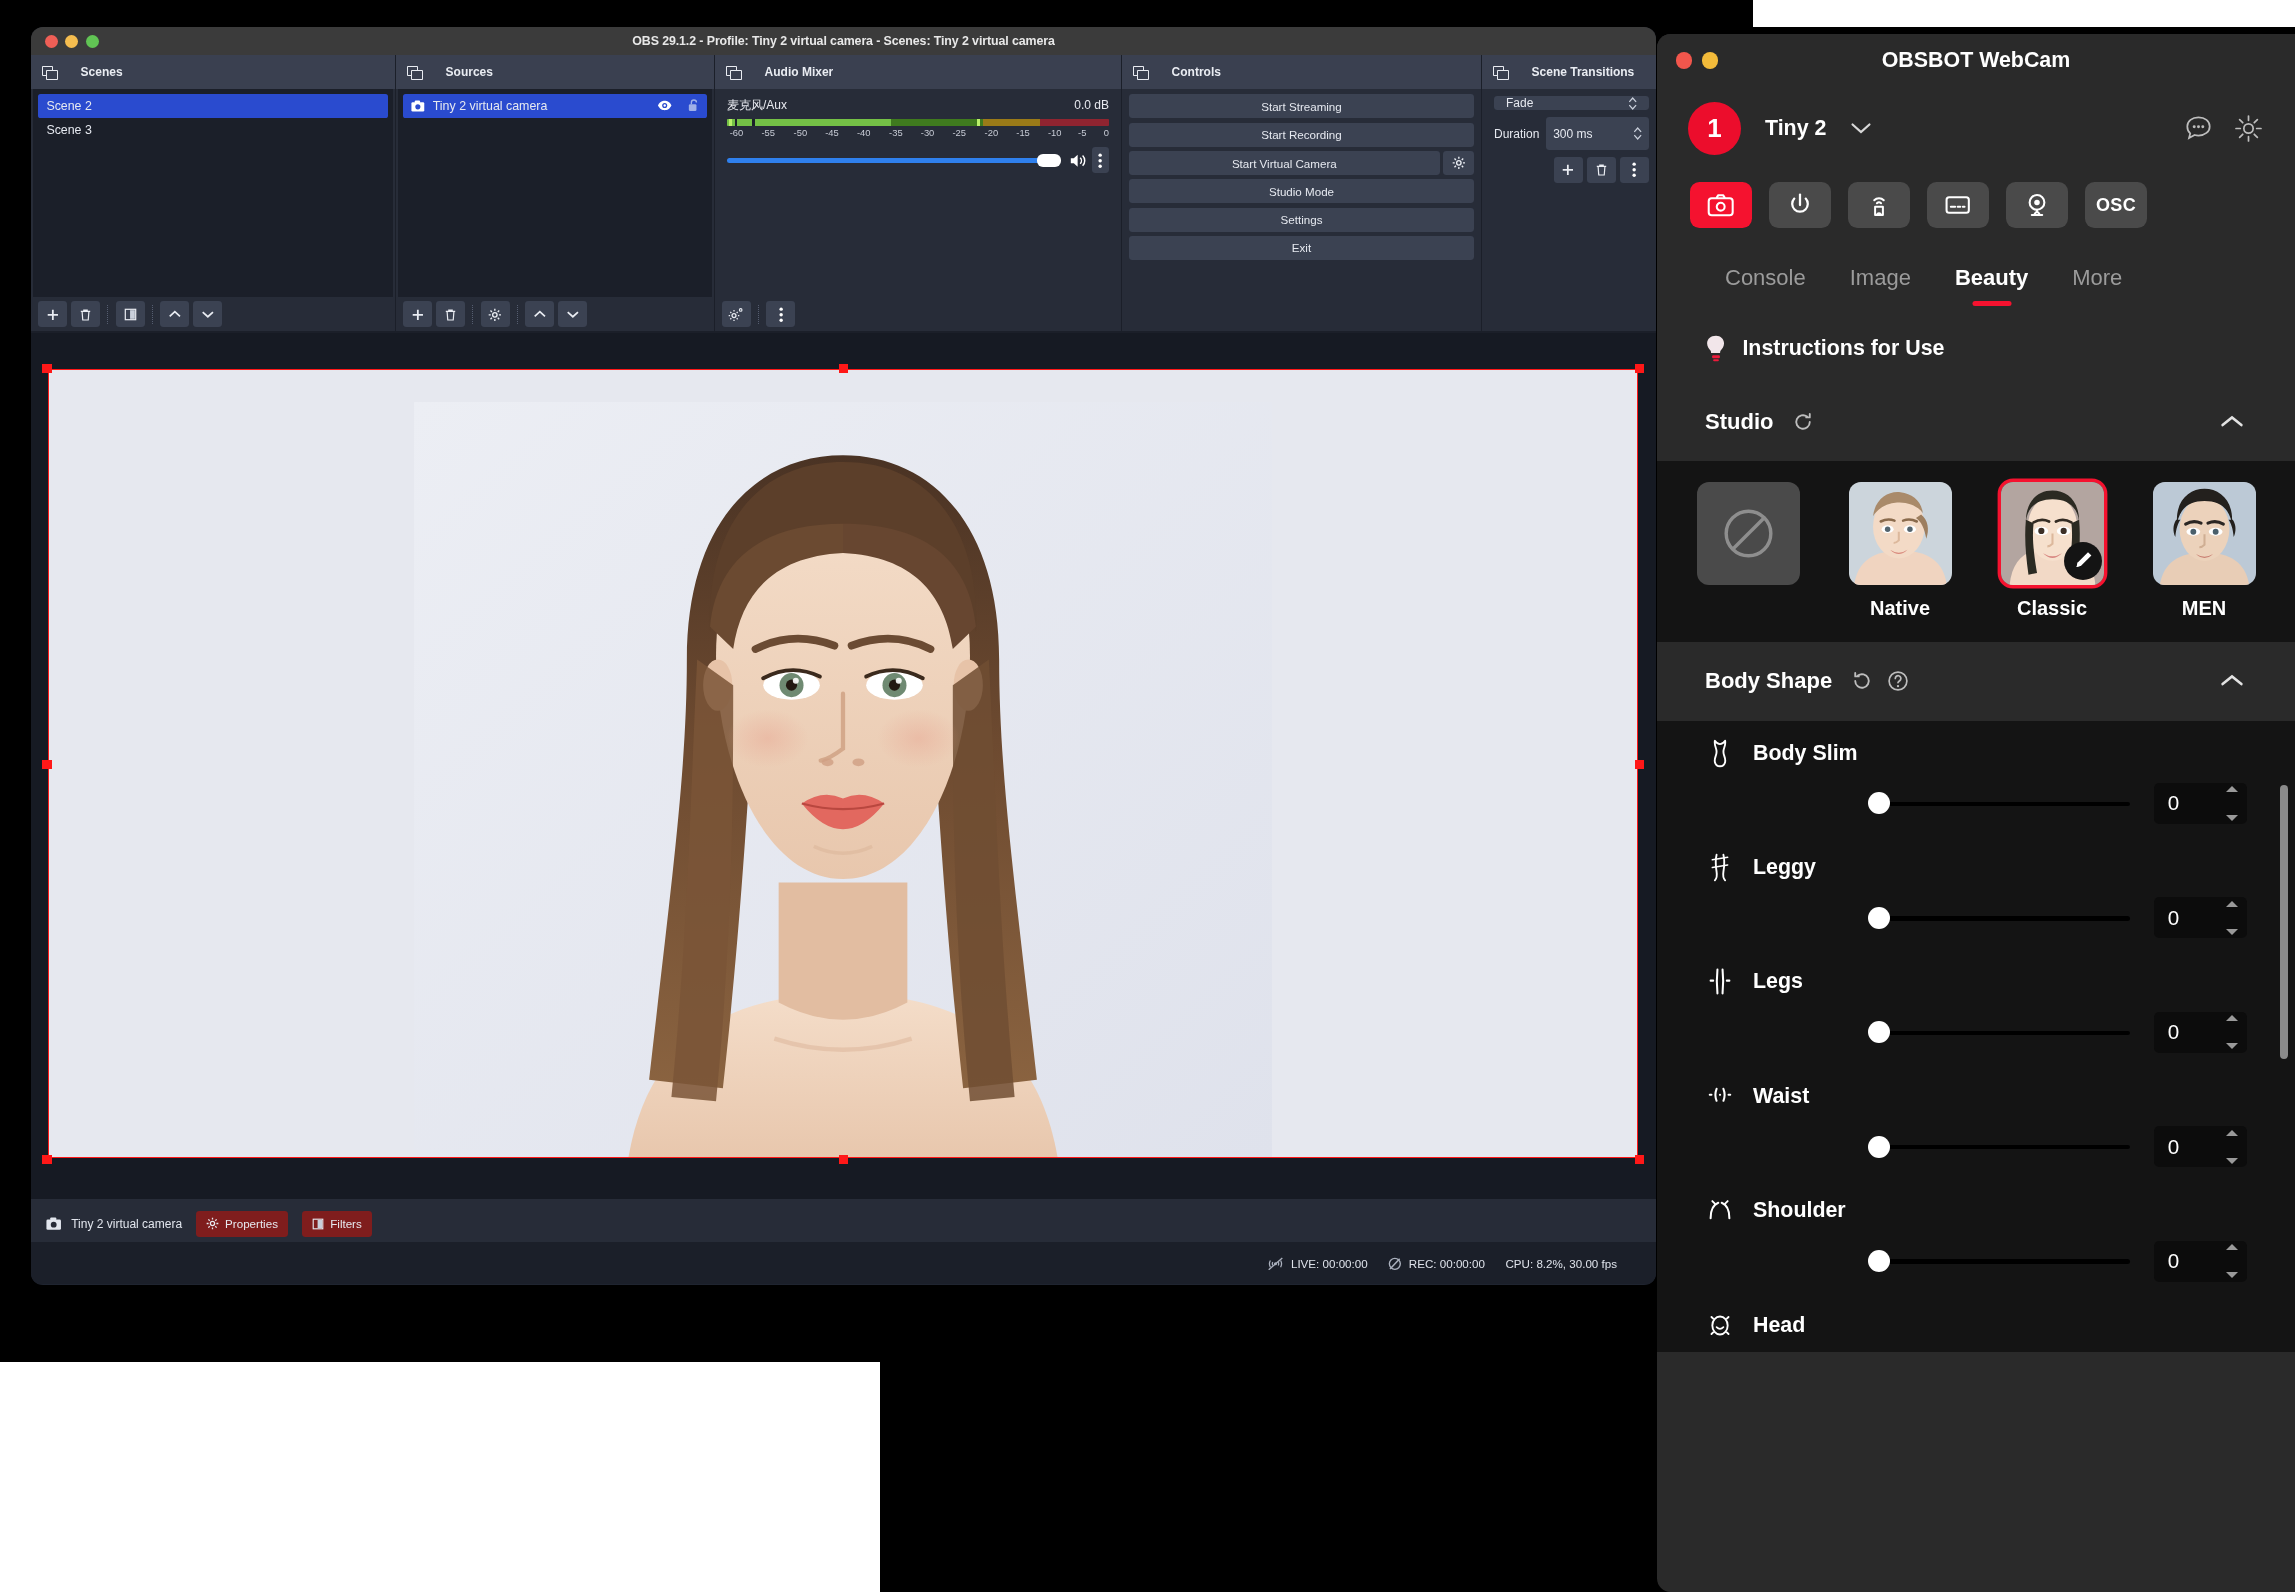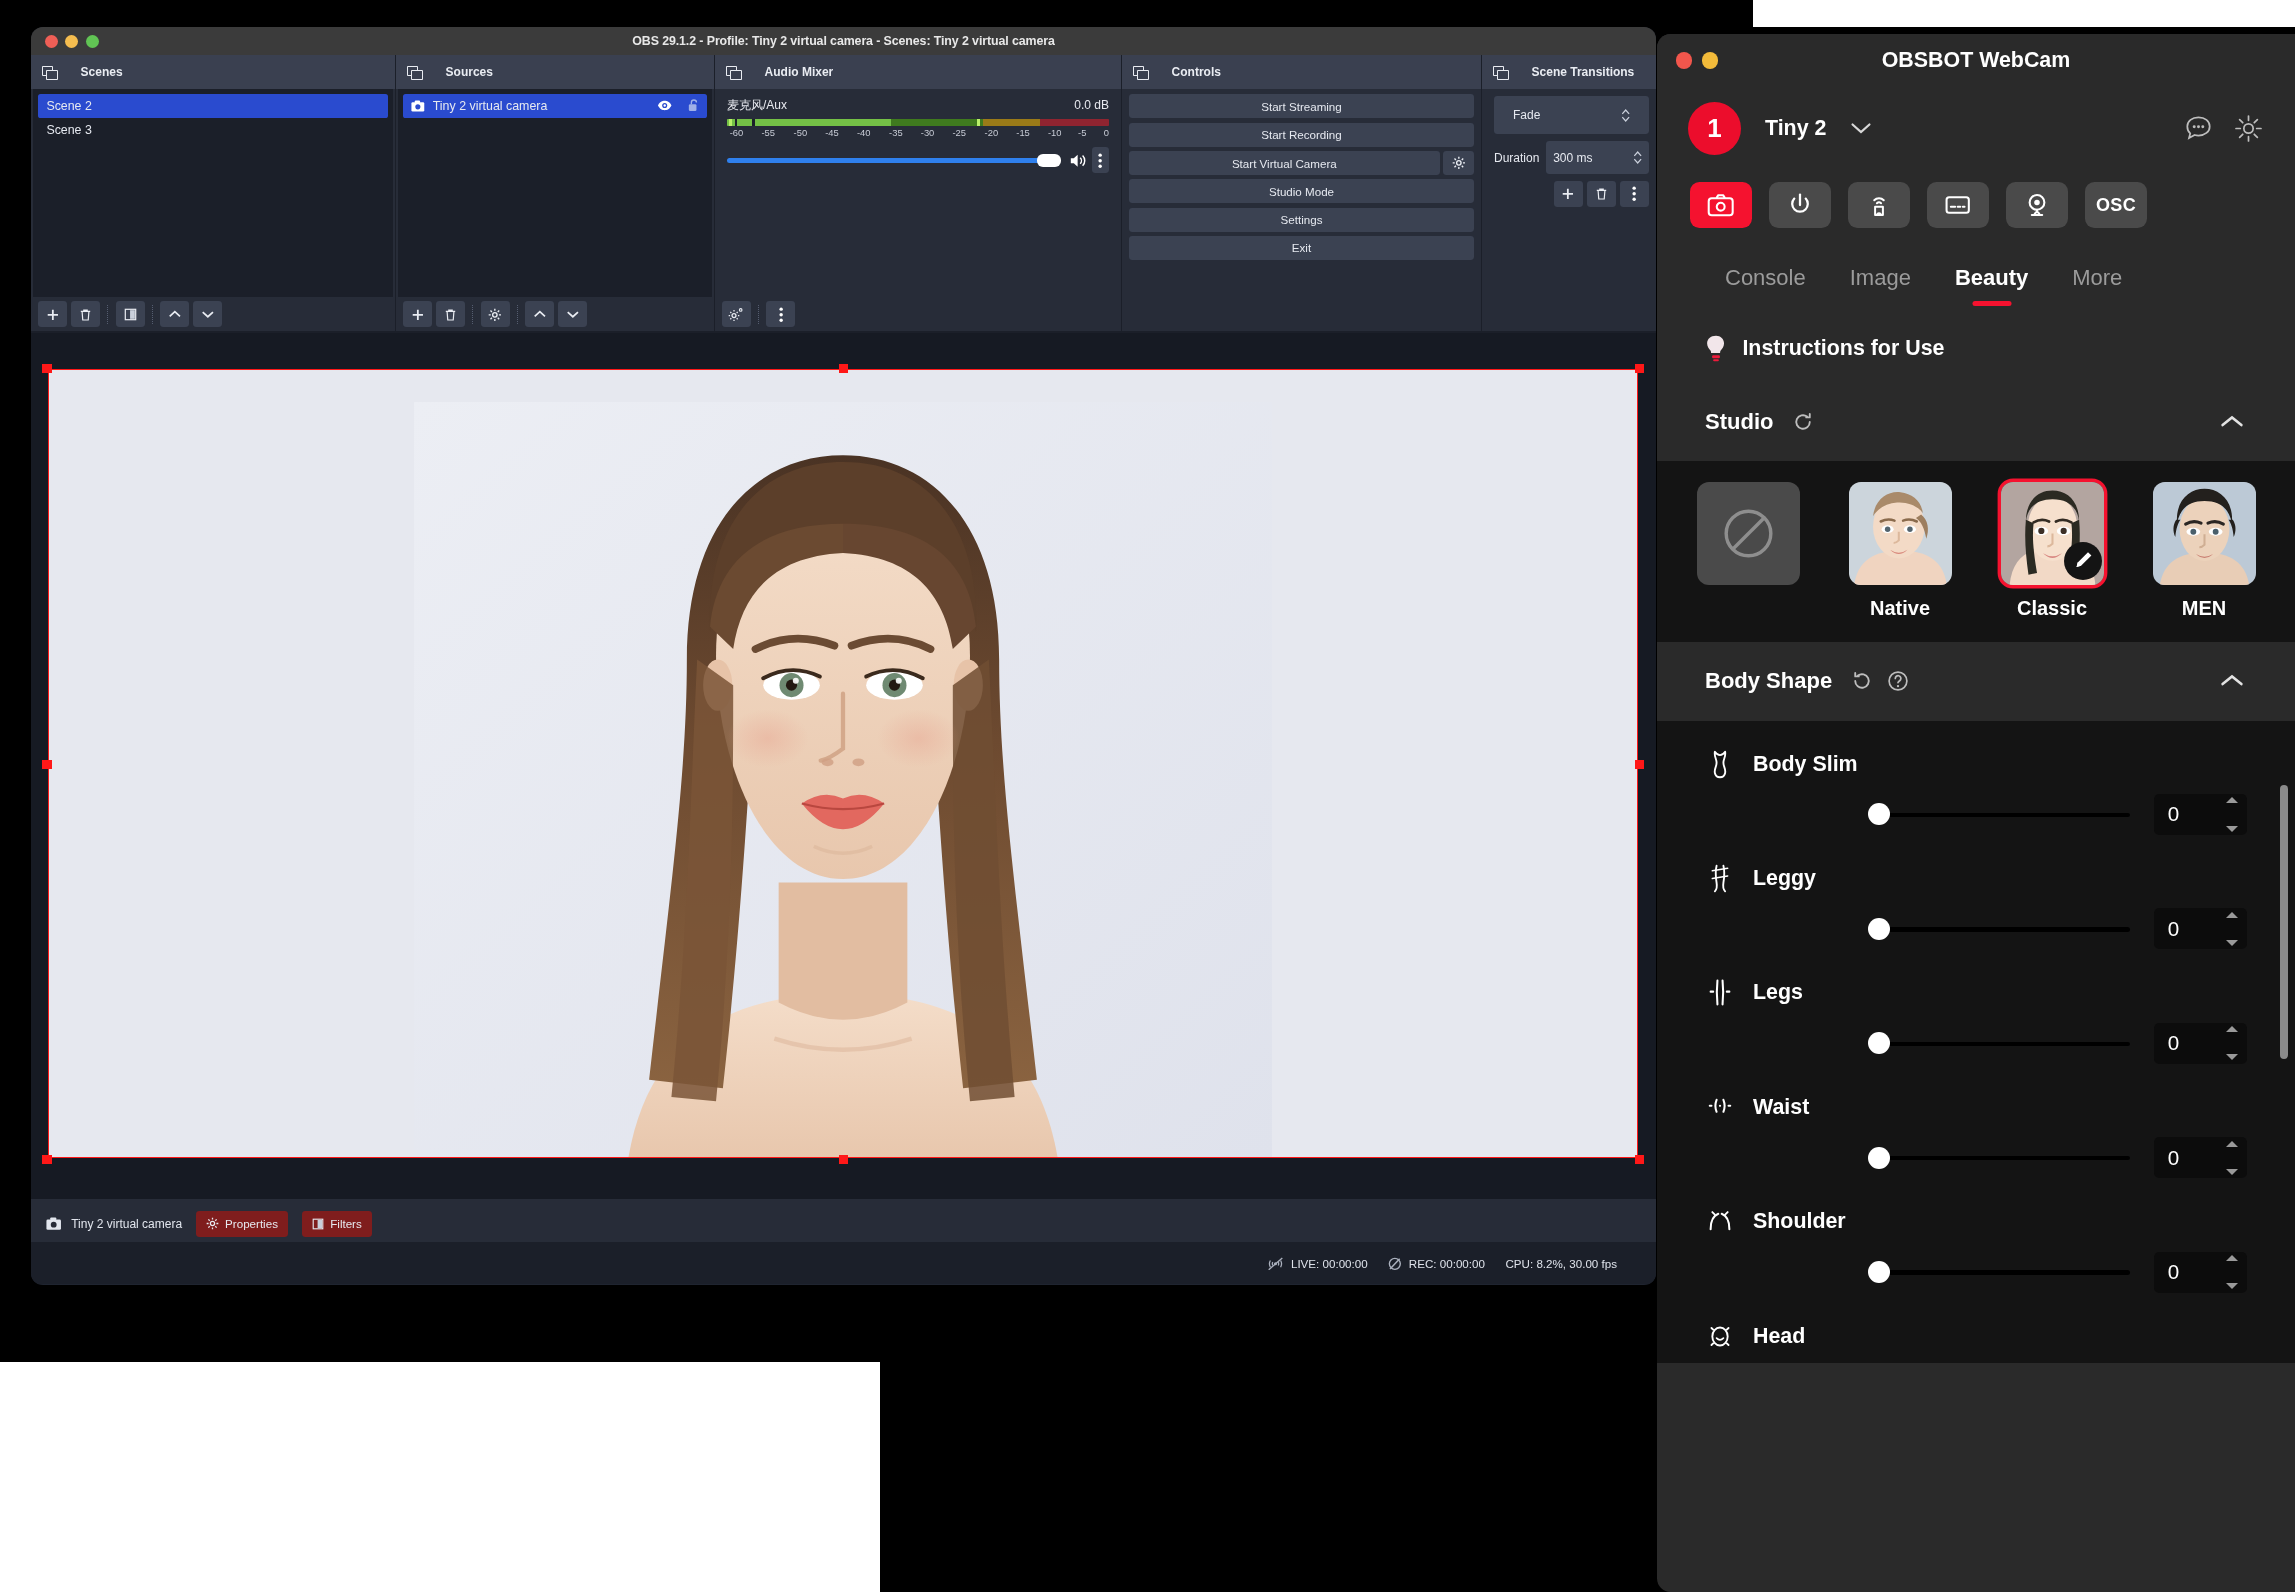--- a/index.html
+++ b/index.html
@@ -125,22 +125,22 @@
     display: flex; align-items: center; justify-content: center;
     font-size: 11.6px; color: #e6e9f0;
   }
   .ctl-split { display: flex; gap: 3.4px; margin-bottom: 4.3px; }
   .ctl-split .ctl-btn { flex: 1 1 auto; margin-bottom: 0; }
   .ctl-gear { width: 31px; height: 24px; background: #3b4252; border-radius: 3.4px;
     display: flex; align-items: center; justify-content: center; color: #e6e9f0; }
 
   
   .tr-select {
-    height: 38px; background: #3b4252; border-radius: 3.4px; display: flex;
-    align-items: center; padding: 0 19px; font-size: 12px; color: #e6e9f0;
+    height: 14px; background: #3b4252; border-radius: 3.4px; display: flex;
+    align-items: center; padding: 0 12px; font-size: 12px; color: #e6e9f0;
     position: relative;
     justify-content: center;
   }
   .tr-select .spin { margin-left: auto; display: flex; flex-direction: column;
     gap: 0.9px; color: #c9cfdb; font-size: 7.7px; line-height: 6.9px; }
   .tr-dur-row { display: flex; align-items: center; gap: 6.9px; margin-top: 6.9px; }
   .tr-dur-label { font-size: 12px; color: #e6e9f0; }
   .tr-dur-input { flex: 1 1 auto; height: 33px; background: #3b4252; border-radius: 3.4px;
     display: flex; align-items: center; padding: 0 6.9px; font-size: 12px; color: #e6e9f0; }
   .tr-dur-input .spin { margin-left: auto; display: flex; flex-direction: column;
@@ -931,21 +931,21 @@
               </svg>
           </span>
         </span>
         <span class="ob-chev">
           <svg width="26" height="15.4" viewBox="0 0 30 18">
               <path d="M4 13l11-9 11 9" stroke="#e2e2e2" stroke-width="3" fill="none" stroke-linecap="round"></path>
             </svg>
         </span>
       </div>
 
-      <div class="ob-section-body" style="padding:12px 0 0 0;">
+      <div class="ob-section-body" style="padding:1px 0 0 0;">
 
         <div class="sl-row">
           <div class="sl-top">
             <span class="sl-icon">
               <svg width="26" height="29" viewBox="0 0 30 34">
                   <path d="M9 2c-1 6 2 8 2 13s-3 7-2 12c.6 3 2.4 5 6 5s5.4-2 6-5c1-5-2-7-2-12s3-7 2-13c-2 3-4 4-6 4s-4-1-6-4z" fill="none" stroke="#fff" stroke-width="2.2" stroke-linejoin="round"></path>
                 </svg>
             </span>
             <span class="sl-name">Body Slim</span>
           </div>

